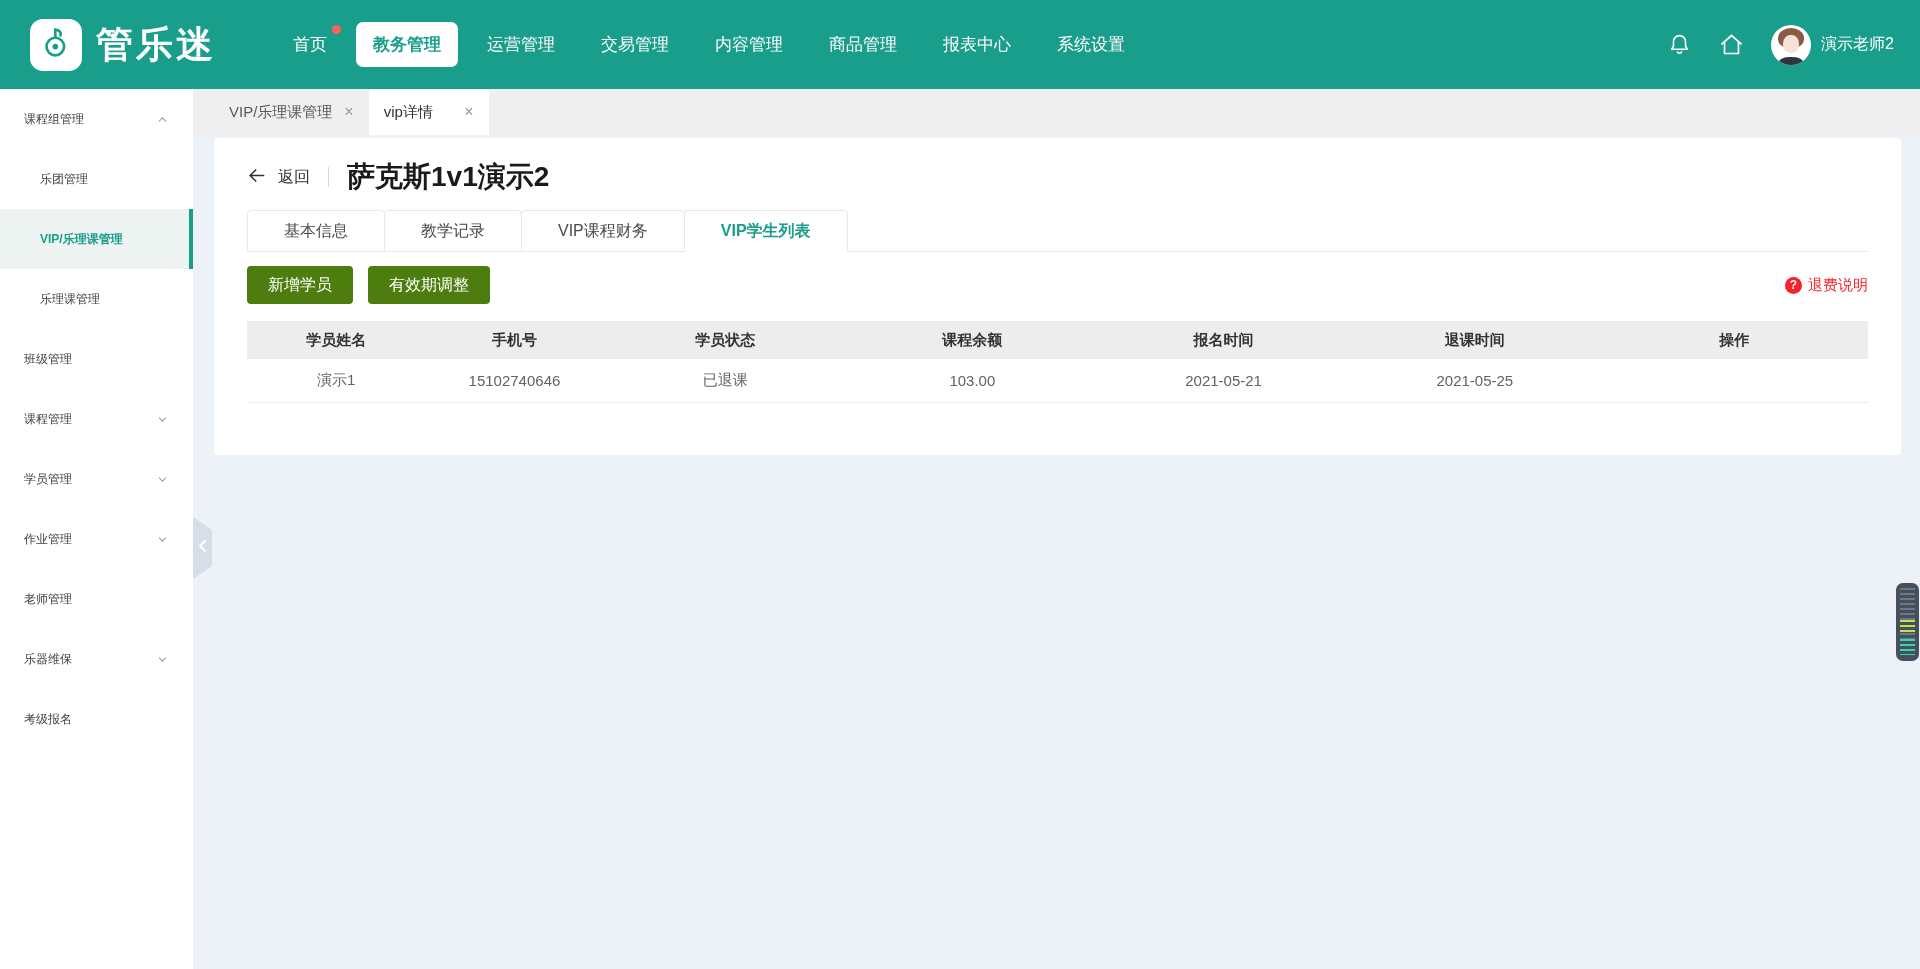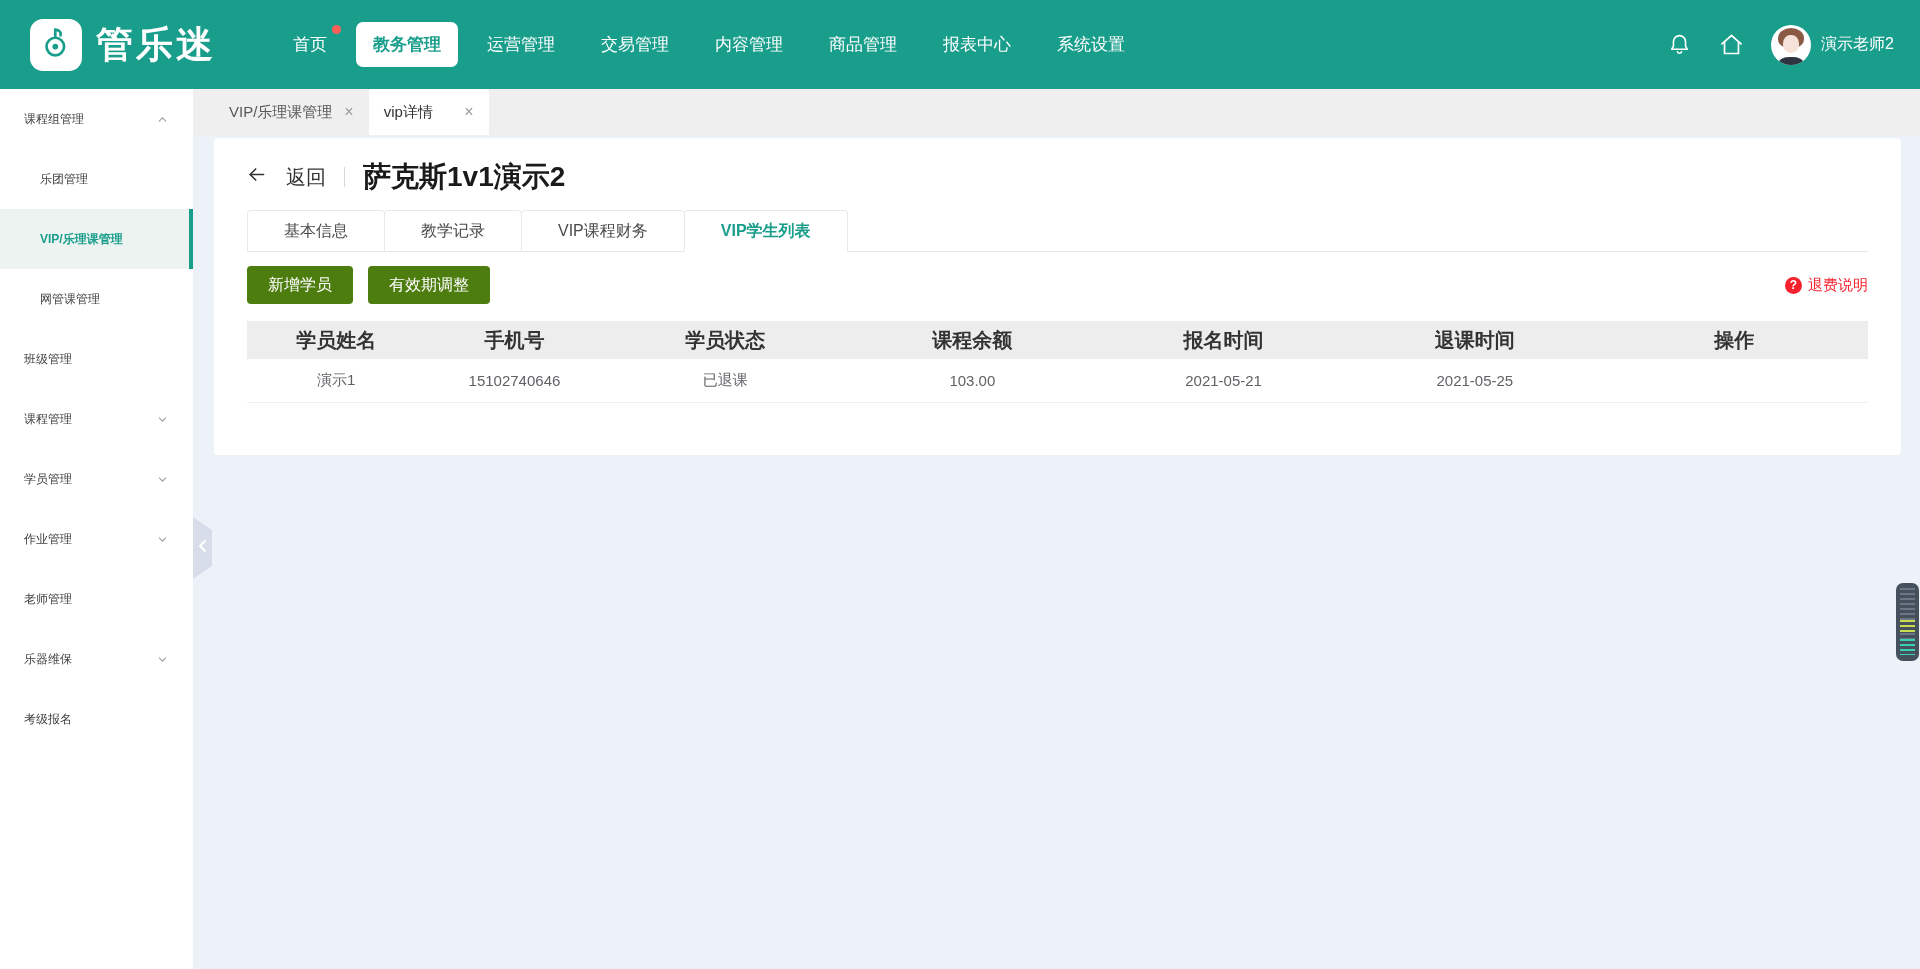--- a/index.html
+++ b/index.html
@@ -41,37 +41,37 @@
   .tabstrip { position:absolute; left:193px; top:89px; right:0; height:46px; background:#efefef; display:flex; align-items:stretch; padding-left:21px; z-index:3; }
   .strip-tab { display:flex; align-items:center; gap:12px; padding:0 15px; font-size:15px; color:#595959; cursor:pointer; white-space:nowrap; }
   .strip-tab.active { background:#fff; color:#333; min-width:120px; justify-content:space-between; border-radius:3px 3px 0 0; }
   .strip-close { color:#9a9a9a; font-size:16px; line-height:1; cursor:pointer; }
 
   
   .main { position:absolute; left:193px; top:135px; right:0; bottom:0; background:#edf1f8; }
   .card { position:absolute; left:21px; top:3px; width:1687px; height:317px; background:#fff; border-radius:4px; padding:0 33px; }
 
   .back-row { margin-top:24px; height:30px; display:flex; align-items:center; }
-  .back-link { display:flex; align-items:center; gap:20px; font-size:20px; color:#333; cursor:pointer; }
+  .back-link { display:flex; align-items:center; gap:12px; font-size:16px; color:#333; cursor:pointer; }
   .vdivider { width:1px; height:20px; background:#d8d8d8; margin:0 18px; }
   .page-title { font-size:28px; font-weight:700; color:#1a1a1a;text-align:right; }
 
   .card-tabs { margin-top:18px; display:flex; border-bottom:1px solid #e8e8e8; }
   .card-tab { height:42px; line-height:40px; padding:0 36px; border:1px solid #e8e8e8; margin-right:-1px; margin-bottom:-1px;
     font-size:16px; color:#4a4a4a; background:#fff; cursor:pointer; border-radius:4px 4px 0 0; white-space:nowrap; }
   .card-tab.active { color:#1a9e8c; font-weight:700; border-bottom:1px solid #fff; }
 
   .actions-row { margin-top:14px; display:flex; align-items:center; }
   .btn { height:38px; padding:0 21px; background:#4d7c0f; color:#fff; font-size:16px; border:none; border-radius:4px; margin-right:15px; cursor:pointer; font-family:inherit; }
   .refund { margin-left:auto; display:flex; align-items:center; gap:6px; color:#f5222d; font-size:15px; cursor:pointer; }
   .q-icon { width:17px; height:17px; border-radius:50%; background:#f5222d; color:#fff; font-size:12px; font-weight:700; display:flex; align-items:center; justify-content:center; }
 
   .table-wrap { margin-top:17px; }
   table { width:100%; border-collapse:collapse; table-layout:fixed; }
-  th { background:#ededed; height:38px; font-size:20px; color:#333; font-weight:600; text-align:center; }
+  th { background:#ededed; height:38px; font-size:15px; color:#333; font-weight:600; text-align:center; }
   td { height:43px; font-size:15px; color:#606266; text-align:center; border-bottom:1px solid #ebeef5; background:#fff; }
 
   
   .scroll-widget { position:absolute; right:1px; top:583px; width:23px; height:78px; background:#46505c; border-radius:7px; z-index:20; cursor:pointer; padding:5px 4px; }
   .sw-sec { width:100%; }
   .sw-gray1 { height:32px; background:repeating-linear-gradient(to bottom,#6c7684 0 2px,transparent 2px 5px); }
   .sw-yellow { height:13px; background:repeating-linear-gradient(to bottom,#c9dc4e 0 2px,transparent 2px 5px); }
   .sw-gray2 { height:6px; background:repeating-linear-gradient(to bottom,#6c7684 0 2px,transparent 2px 5px); }
   .sw-teal { height:16px; background:repeating-linear-gradient(to bottom,#37d2b4 0 2px,transparent 2px 5px); }
 </style>
@@ -135,21 +135,21 @@
         </svg>
     </span>
   </div>
   <div class="side-item child">
     <span>乐团管理</span>
   </div>
   <div class="side-item child active">
     <span>VIP/乐理课管理</span>
   </div>
   <div class="side-item child">
-    <span>网管课管理</span>
+    <span>乐理课管理</span>
   </div>
   <div class="side-item">
     <span>班级管理</span>
   </div>
   <div class="side-item">
     <span>课程管理</span>
     <span class="chev">
       <svg width="13" height="13" viewBox="0 0 24 24" fill="none" stroke="#a0a0a0" stroke-width="2" stroke-linecap="round">
           <polyline points="6,9 12,15 18,9"></polyline>
         </svg>

